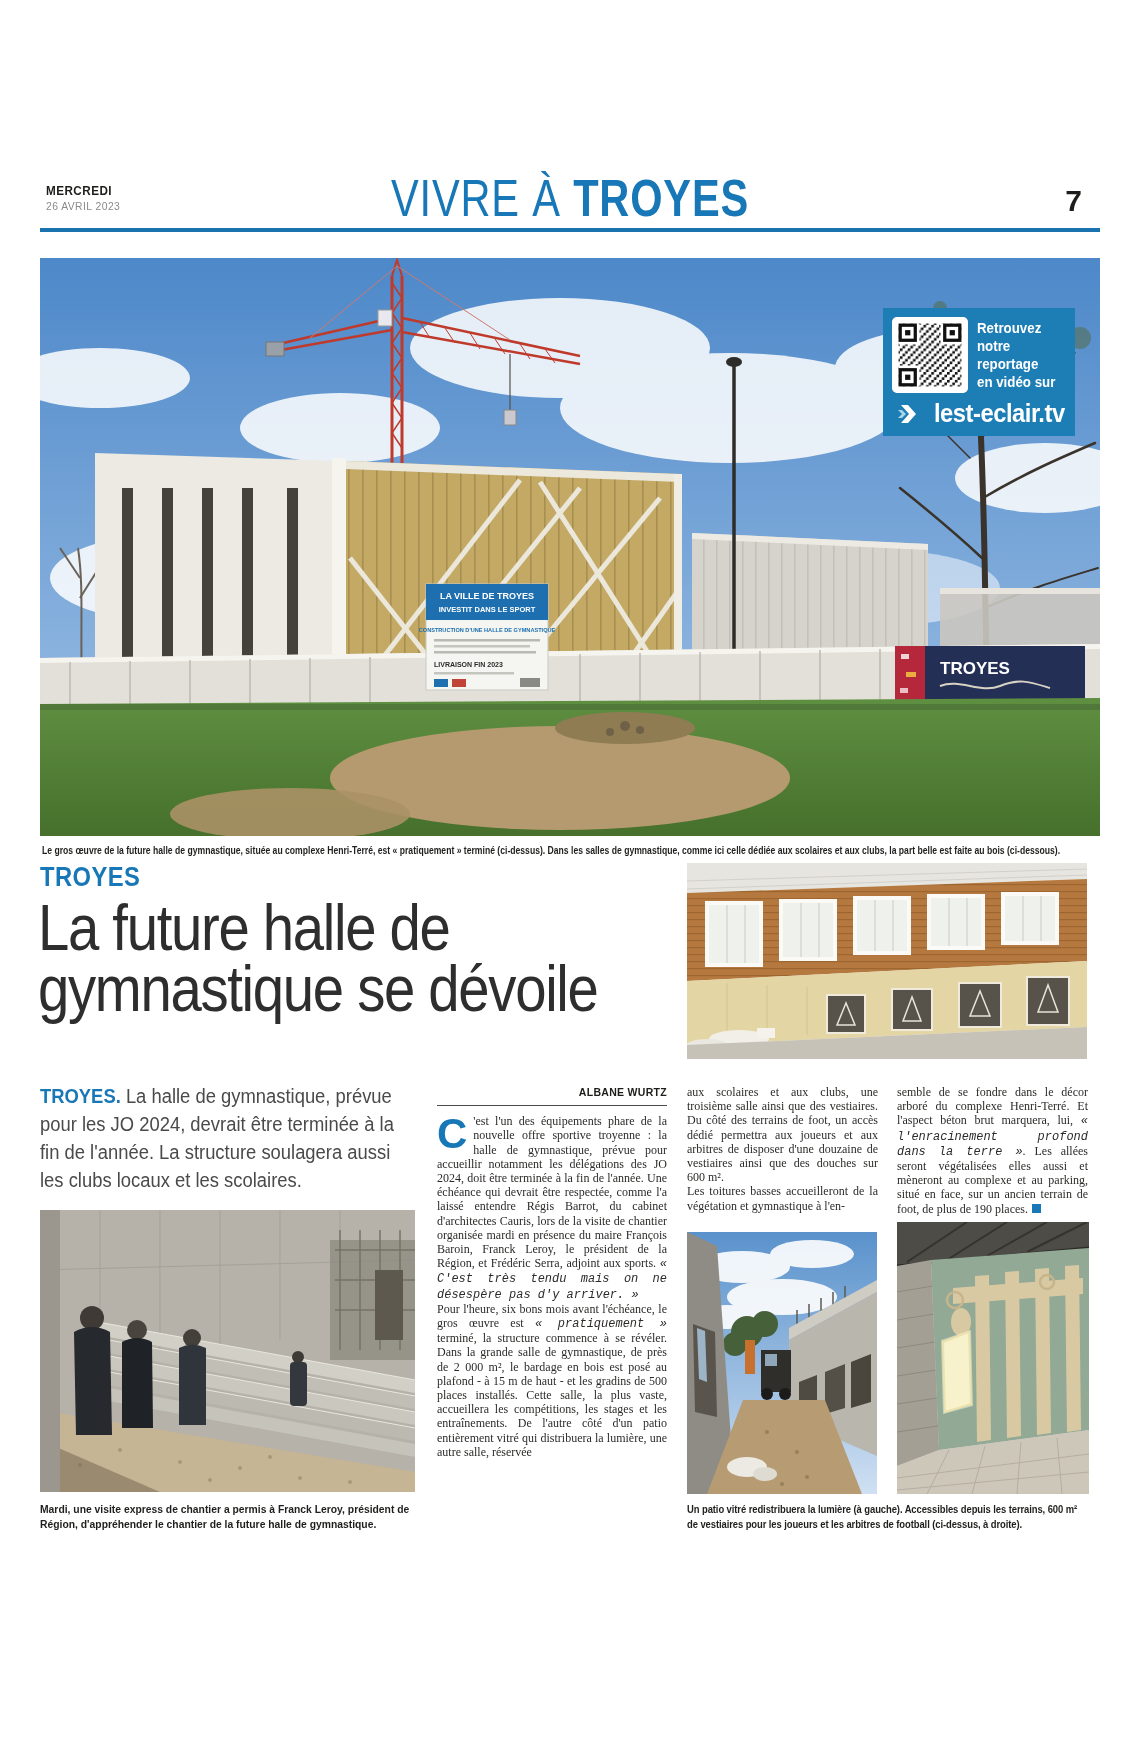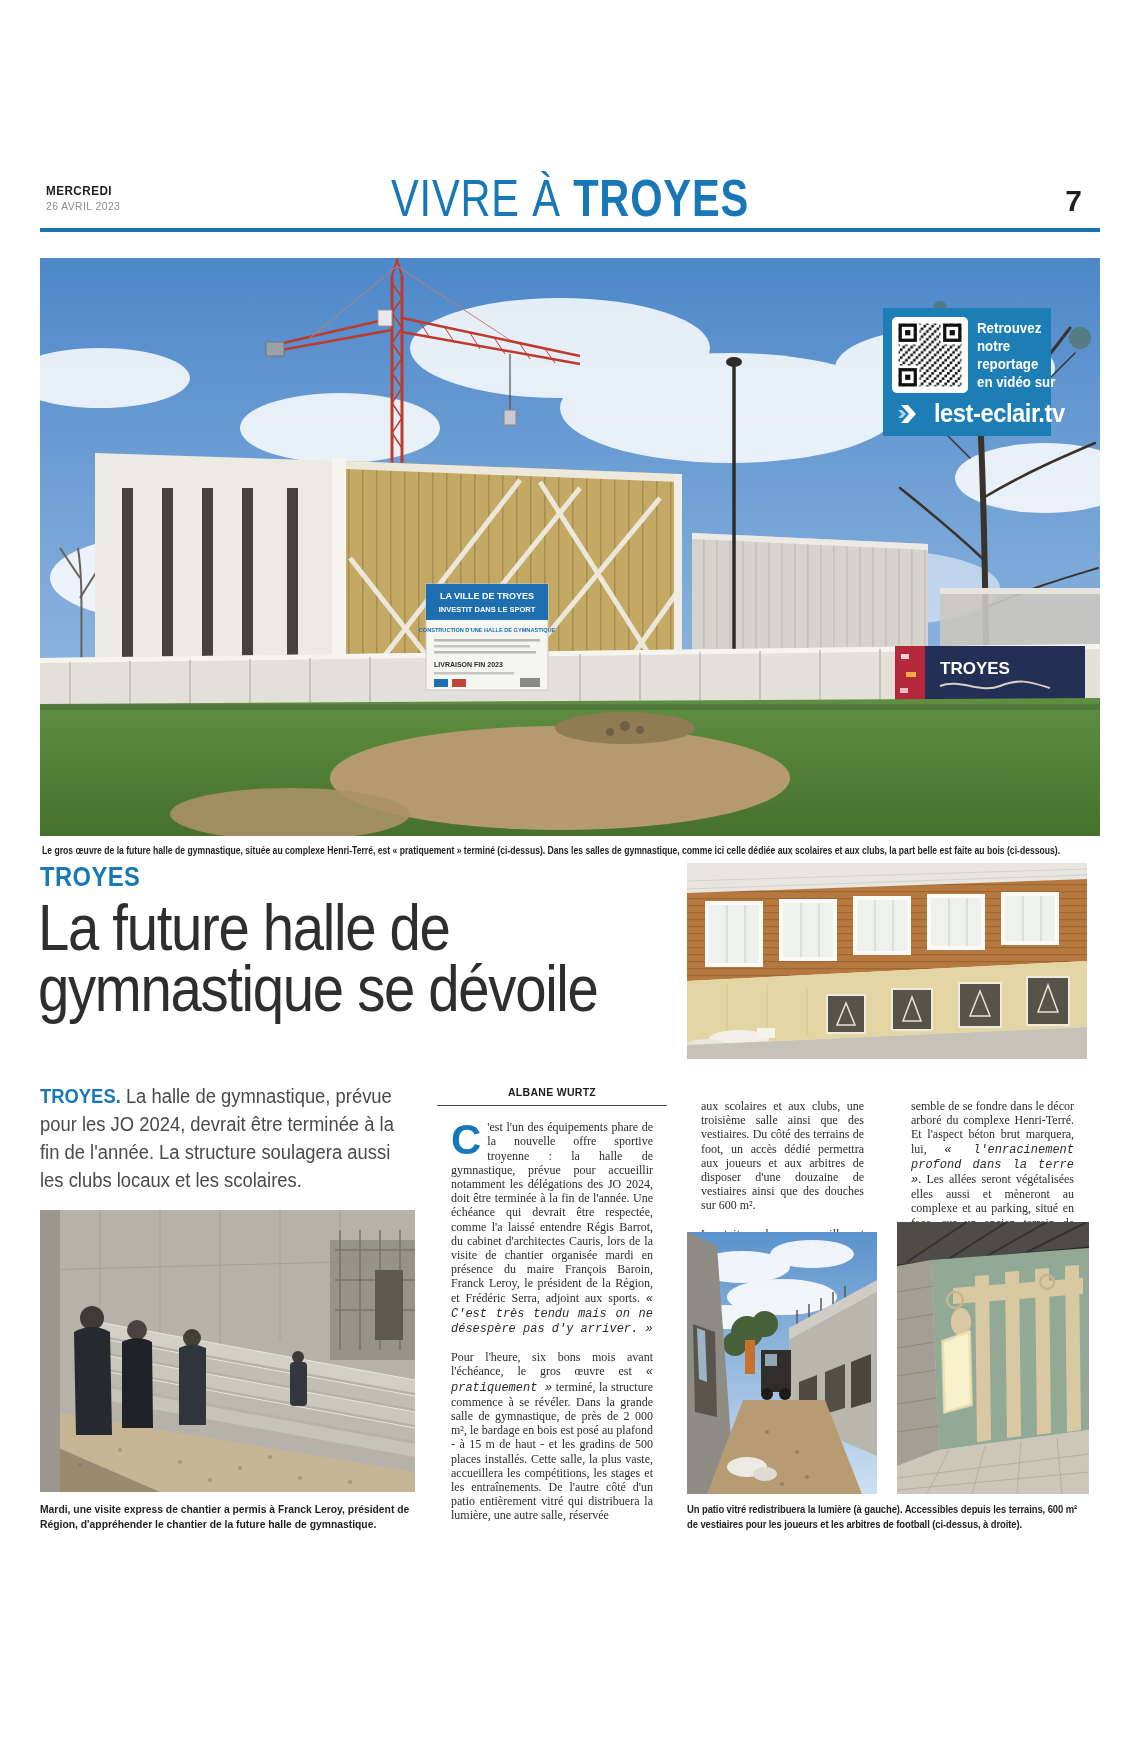--- a/index.html
+++ b/index.html
@@ -22,21 +22,21 @@
   .photo{overflow:hidden;background:#ccc;}
   .photo svg{display:block;}
 
   .photo-main{left:40px;top:258px;width:1060px;height:578px;}
   .photo-gym{left:687px;top:863px;width:400px;height:196px;}
   .photo-visit{left:40px;top:1210px;width:375px;height:282px;}
   .photo-patio{left:687px;top:1232px;width:190px;height:262px;}
   .photo-room{left:897px;top:1222px;width:192px;height:272px;}
 
   
-  .qr-box{left:883px;top:308px;width:168px;height:128px;background:#1d7db5;
+  .qr-box{left:883px;top:308px;width:192px;height:128px;background:#1d7db5;
           padding:9px 8px 6px 9px;box-sizing:border-box;color:#fff;}
   .qr-row{display:flex;gap:9px;}
   .qr-code{width:76px;height:76px;background:#fff;border-radius:5px;flex:0 0 auto;}
   .qr-text{font-weight:bold;font-size:14px;line-height:18px;padding-top:2px;
            transform:scaleX(.95);transform-origin:left top;white-space:nowrap;}
   .brand-row{display:flex;align-items:center;gap:16px;margin-top:6px;margin-left:2px;}
   .brand-icon{width:24px;height:22px;flex:0 0 auto;}
   .brand-text{font-weight:bold;font-size:25px;letter-spacing:-.5px;transform:scaleX(.95);transform-origin:left center;white-space:nowrap;}
 
   
@@ -50,28 +50,28 @@
   .kicker{left:40px;top:862px;font-size:27px;font-weight:bold;color:#1878b7;
           transform:scaleX(.88);transform-origin:left top;letter-spacing:.5px;}
   .headline{left:38px;top:898px;width:780px;font-size:64px;line-height:61px;color:#2e2e2e;
             letter-spacing:-1.5px;transform:scaleX(.88);transform-origin:left top;font-weight:normal;}
   .lede{left:40px;top:1082px;width:404px;font-size:20px;line-height:28px;color:#4a4a4a;
         transform:scaleX(.92);transform-origin:left top;}
   .lede .lede-label{color:#1878b7;font-weight:bold;}
 
   .col{font-family:"Liberation Serif",serif;font-size:12px;line-height:14.2px;color:#2c2b29;
        text-align:justify;}
-  .col p{margin:14px;}
+  .col p{margin:0;}
   .col .it{font-style:italic;font-family:Liberation Mono, monospace;}
   .col1{left:437px;top:1085px;width:230px;}
   .col2{left:687px;top:1085px;width:191px;}
   .col3{left:897px;top:1085px;width:191px;}
   .byline{font-family:"Liberation Sans",sans-serif;font-size:10.5px;font-weight:bold;
           color:#1d1d1b;letter-spacing:.3px;padding-bottom:6px;border-bottom:1.5px solid #4a4a48;
-          margin-bottom:8px;text-align:center;}
+          margin-bottom:8px;text-align:right;}
   .dropcap{float:left;font-family:"Liberation Sans",sans-serif;font-size:42px;line-height:36px;
            font-weight:bold;color:#1878b7;padding:2px 6px 0 0;}
   .endmark{display:inline-block;width:9px;height:9px;background:#1878b7;margin-left:4px;vertical-align:baseline;}
 </style>
 </head>
 <body>
 
 <div class="page">
 
   <div class="abs dateblock">

